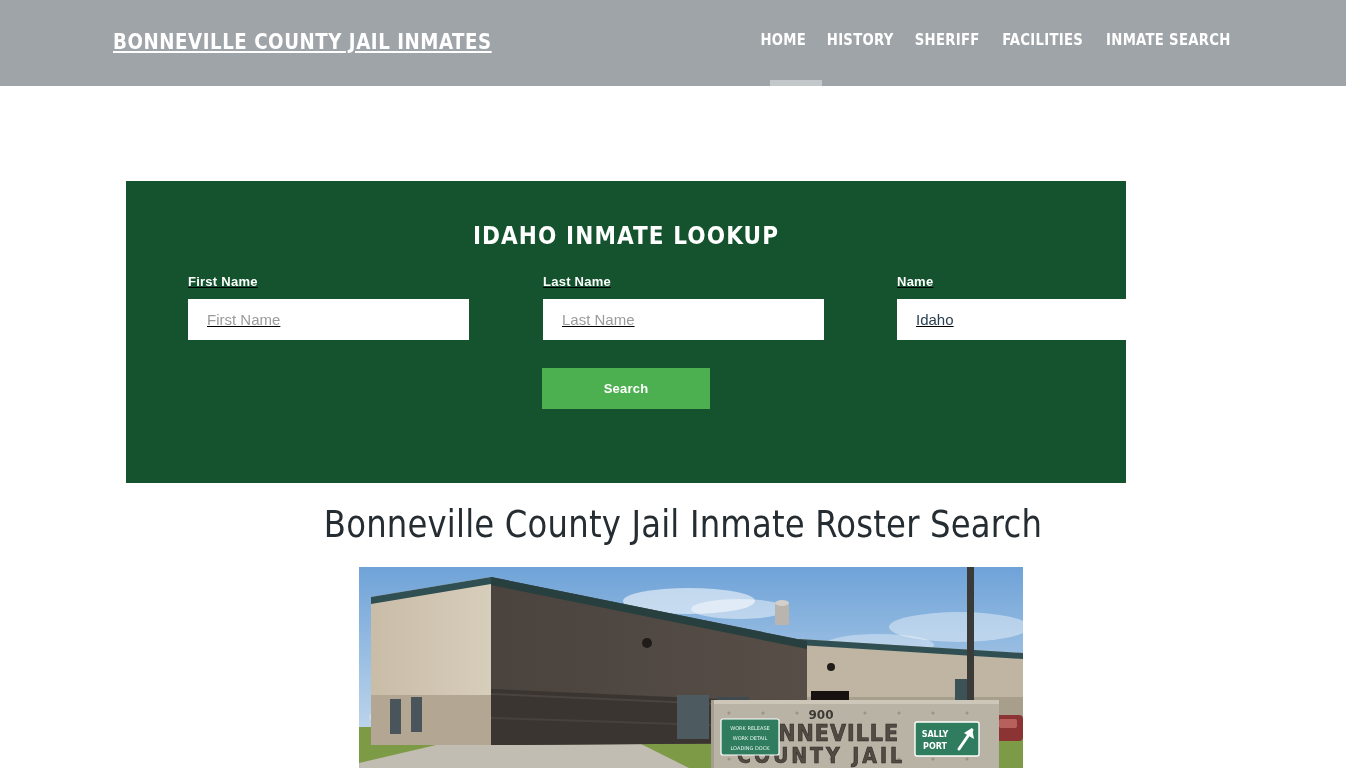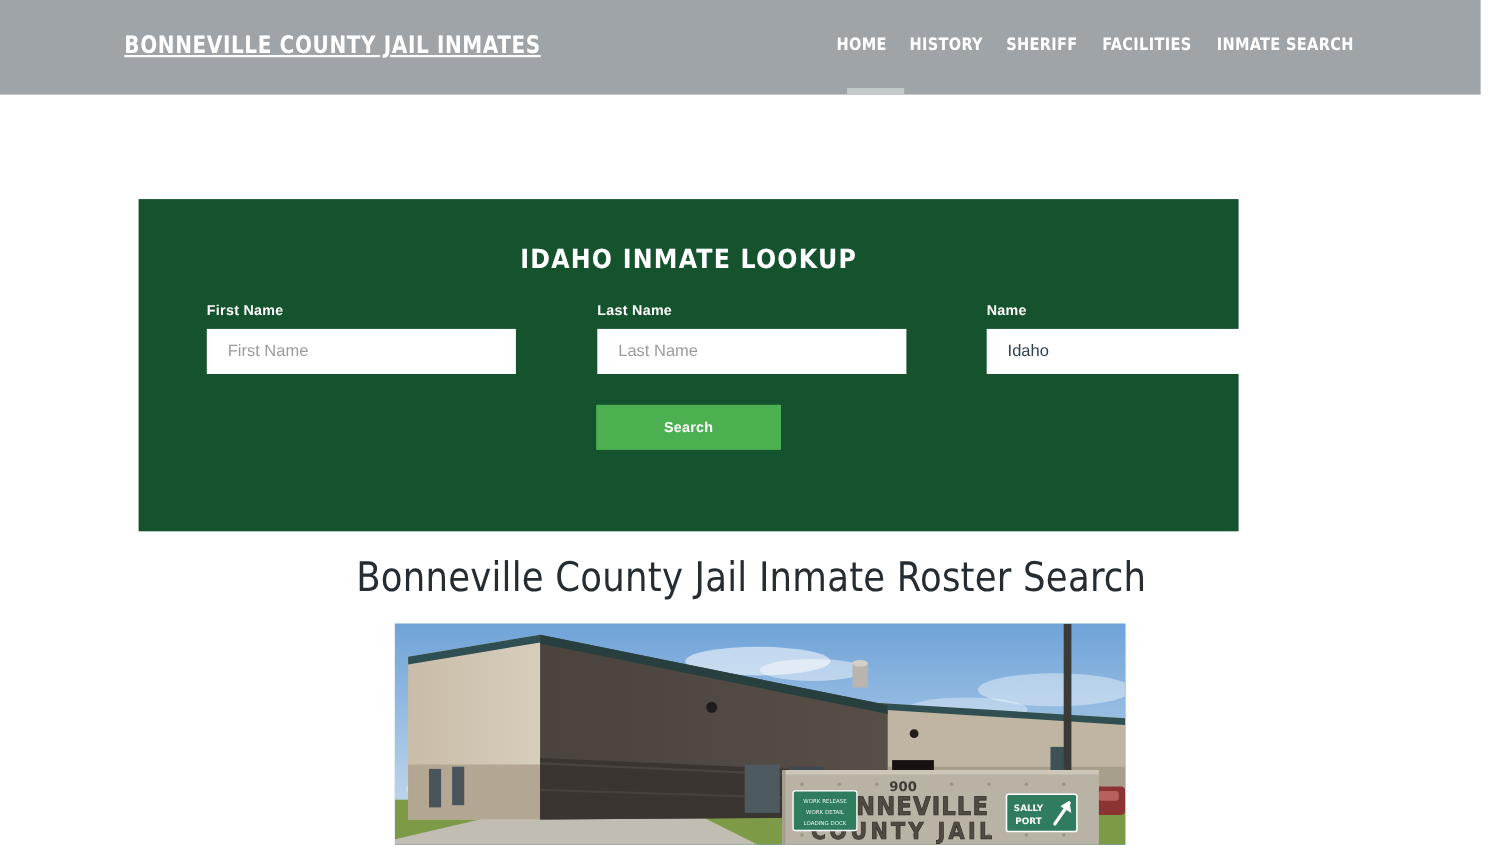--- a/index.html
+++ b/index.html
@@ -92,20 +92,21 @@
     padding-top: 41px;
   }
   .fields-row {
     position: relative;
     margin-top: 24px;
     height: 70px;
   }
   .field {
     position: absolute;
     top: 0;
+    text-decoration: underline;
   }
   .field-first  { left: 62px;  width: 281px; }
   .field-last   { left: 417px; width: 281px; }
   .field-state  { left: 771px; width: 281px; }
   .field-label {
     display: block;
     color: #ffffff;
     font-size: 13px;
     font-weight: bold;
     letter-spacing: 0.25px;

